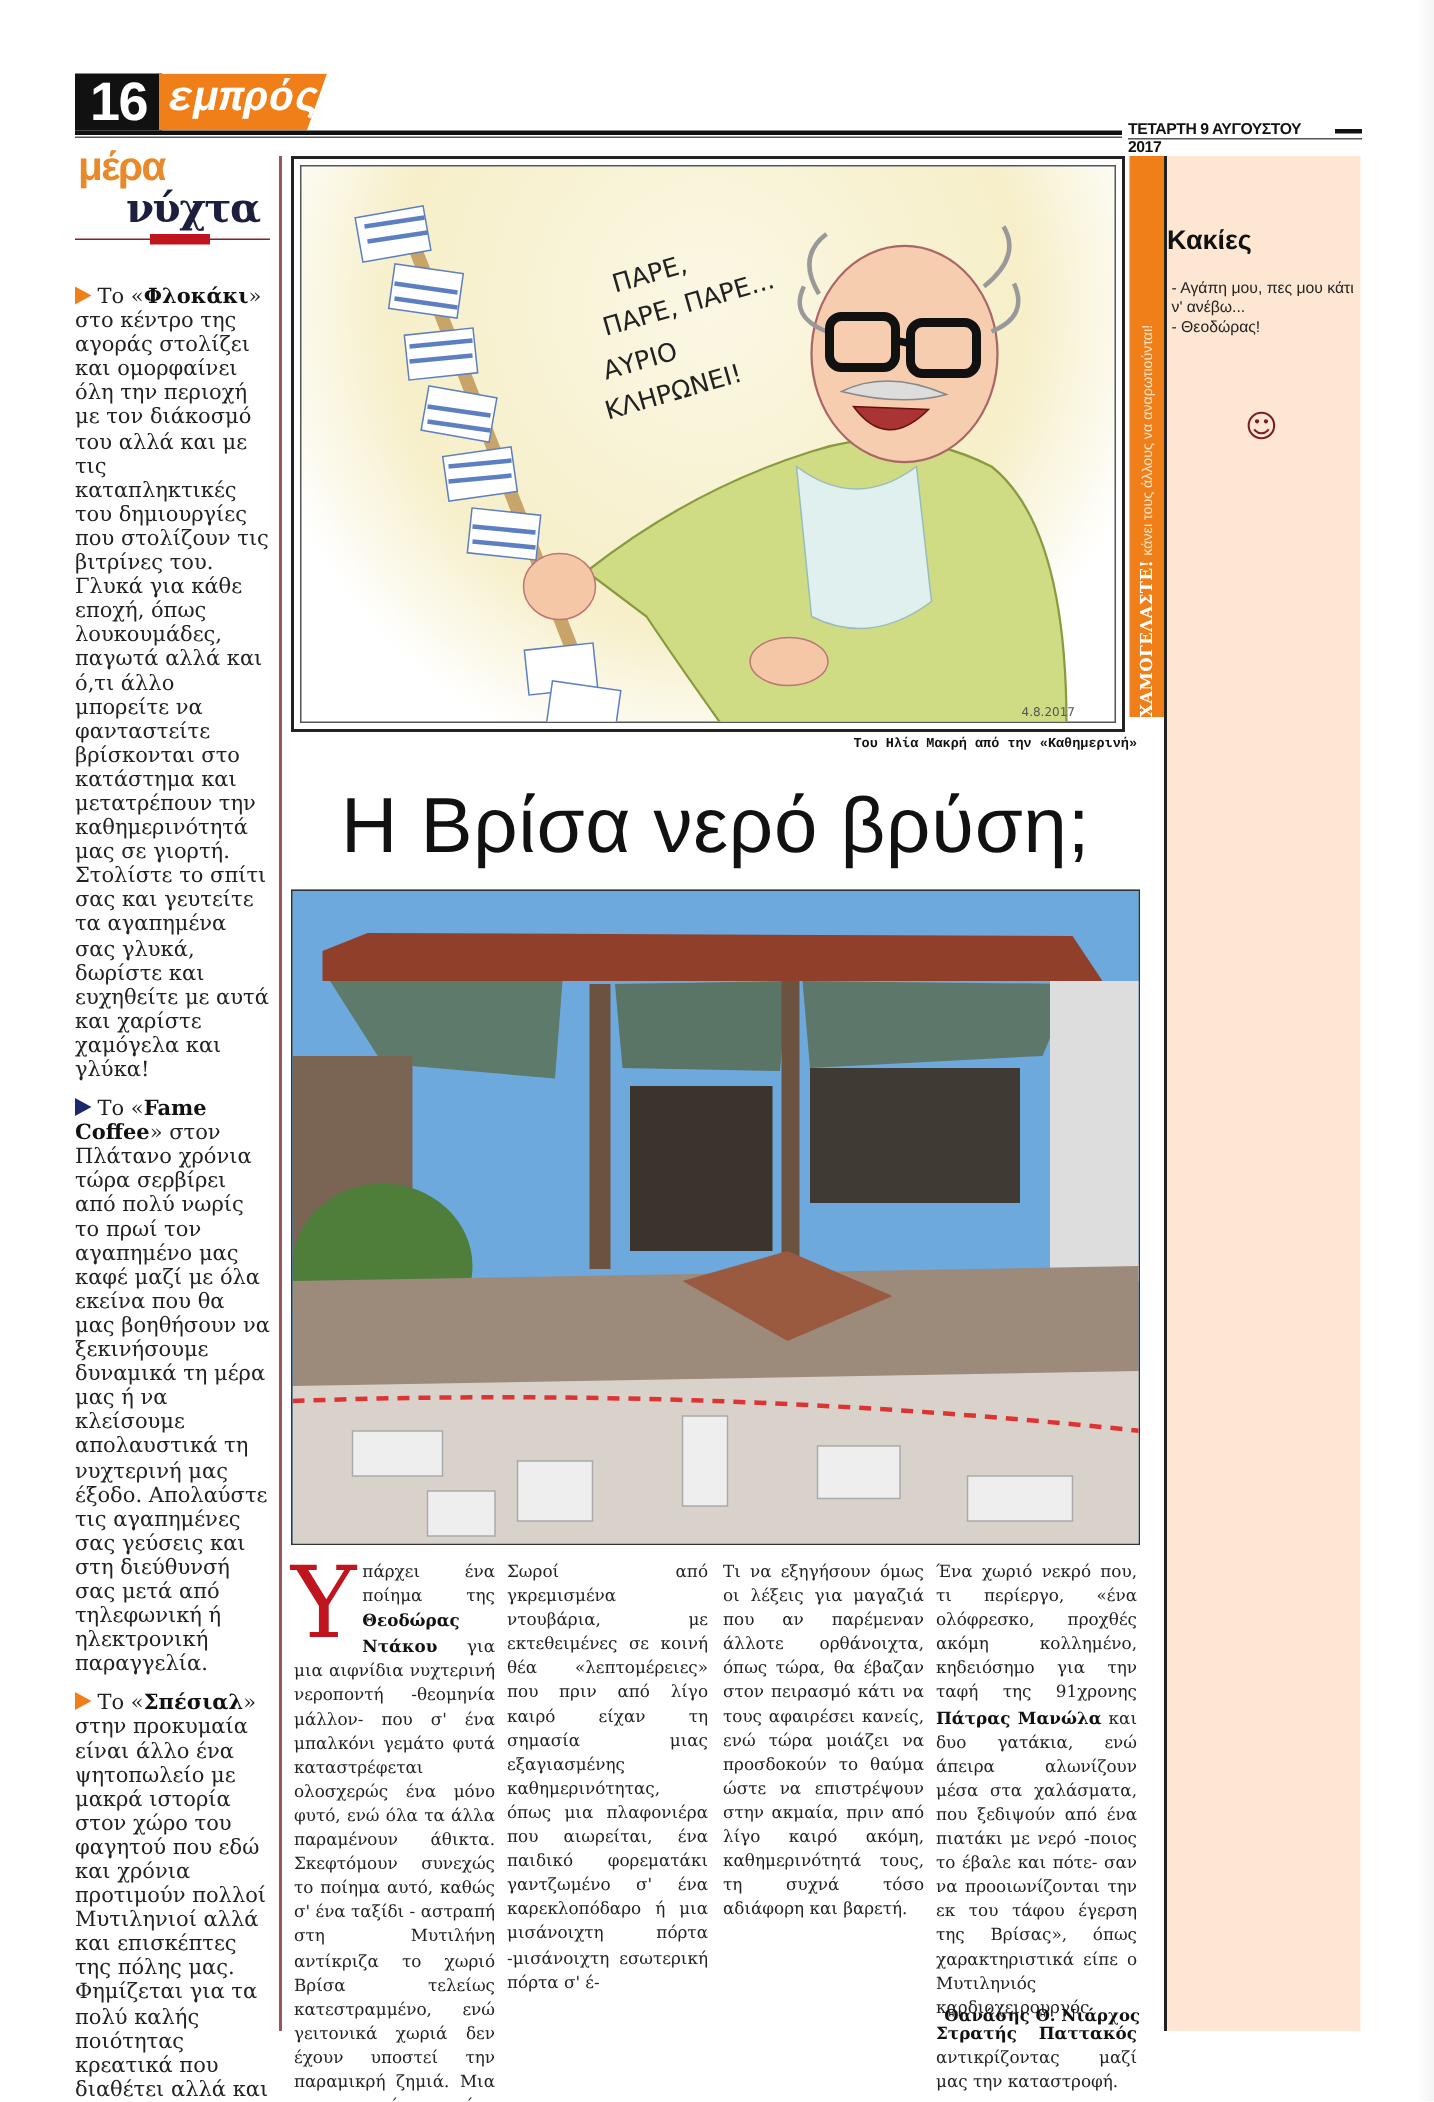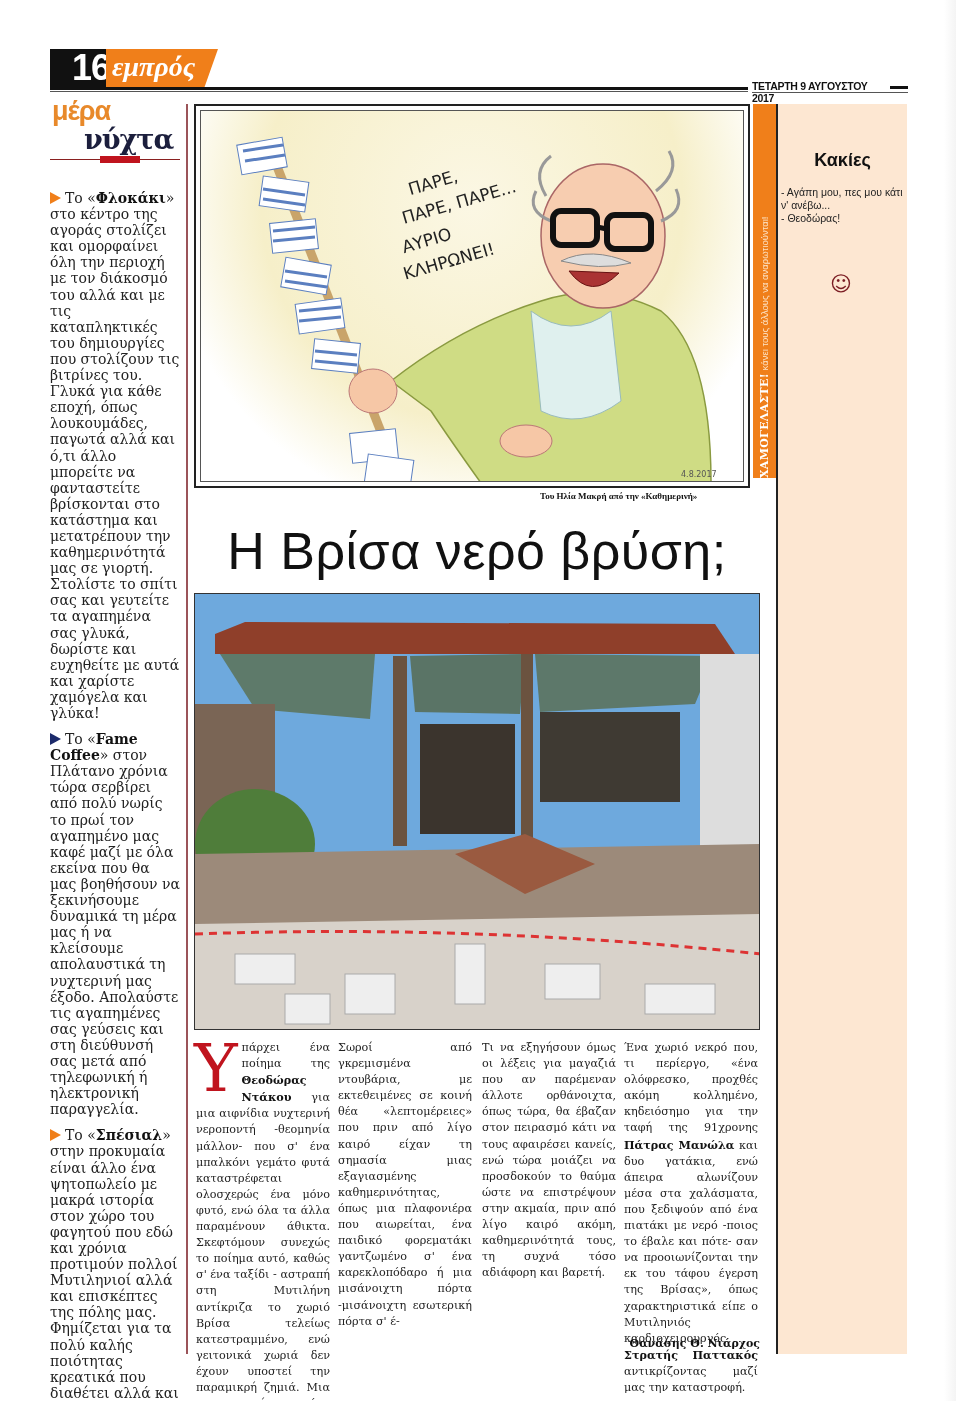--- a/index.html
+++ b/index.html
@@ -1,21 +1,21 @@
 <!DOCTYPE html>
 <html><head>
 <meta charset="utf-8">
 <style>
   html, body { margin:0; padding:0; background:#fff; }
   body { width:956px; height:1401px; position:relative; overflow:hidden; font-family:"DejaVu Serif", serif; color:#1a1a1a; }
   .abs { position:absolute; }
 
   
-  .pagebox { left:50px; top:49px; width:58px; height:38px; background:#111; color:#fff; font-family:"Liberation Sans", sans-serif; font-weight:bold; font-size:36px; line-height:38px; text-align:center; letter-spacing:-1px;padding-left:12px; }
-  .brand { left:106px; top:49px; width:112px; height:38px; background:#f07f1a; clip-path:polygon(0 0,100% 0,88% 100%,0 100%); color:#fff; font-family:Liberation Serif, serif; font-style:italic; font-weight:bold; font-size:28px; line-height:36px; padding-left:6px; box-sizing:border-box; }
+  .pagebox { left:50px; top:49px; width:58px; height:38px; background:#111; color:#fff; font-family:"Liberation Sans", sans-serif; font-weight:bold; font-size:36px; line-height:38px; text-align:center; letter-spacing:-1px; }
+  .brand { left:106px; top:49px; width:112px; height:38px; background:#f07f1a; clip-path:polygon(0 0,100% 0,88% 100%,0 100%); color:#fff; font-family:Liberation Mono, monospace; font-style:italic; font-weight:bold; font-size:28px; line-height:36px; padding-left:6px; box-sizing:border-box; }
   .rule-top { left:50px; top:87px; width:698px; height:3px; background:#111; }
   .rule-top2 { left:50px; top:91px; width:698px; height:1px; background:#555; }
   .date { left:752px; top:80px; width:122px; font-family:"Liberation Sans", sans-serif; font-weight:bold; font-size:10.5px; letter-spacing:-0.3px; color:#111; }
   .rule-right { left:890px; top:86px; width:18px; height:3px; background:#111; }
   .rule-date { left:752px; top:92px; width:156px; height:1px; background:#555; }
 
   
   .mera { left:52px; top:96px; font-family:Liberation Sans, sans-serif; font-weight:bold; font-size:27px; color:#e8892a; letter-spacing:-1px; }
   .nyxta { left:84px; top:124px; font-family:"DejaVu Serif", serif; font-weight:bold; font-size:27px; color:#1c1f3d; letter-spacing:-1px; }
   .logo-line { left:50px; top:159px; width:130px; height:1px; background:#8a2020; }
@@ -26,21 +26,21 @@
   
   .left-col { left:50px; top:190px; width:130px; font-size:14px; line-height:16.1px; color:#222; }
   .left-col p { margin:0 0 10px 0; }
   .tri { display:inline-block; width:0; height:0; border-top:6px solid transparent; border-bottom:6px solid transparent; border-left:11px solid #f07f1a; margin-right:4px; vertical-align:-1px; }
   .tri.blue { border-left-color:#1c2a6b; }
   .left-col b { font-weight:bold; color:#111; }
 
   
   .cartoon-frame { left:194px; top:104px; width:556px; height:384px; border:2px solid #222; box-sizing:border-box; background:#fff; }
   .cartoon-inner { left:200px; top:110px; width:544px; height:372px; border:1px solid #555; box-sizing:border-box; background:radial-gradient(ellipse at 50% 25%, #fbf7e4 0%, #f6efc9 55%, #fff 80%); overflow:hidden; }
-  .caption { left:540px; top:491px; width:218px; text-align:left; font-family:Liberation Serif, serif; font-weight:bold; font-size:9px; color:#111; }
+  .caption { left:540px; top:491px; width:218px; text-align:right; font-family:Liberation Mono, monospace; font-weight:bold; font-size:9px; color:#111; }
 
   
   .headline { left:194px; top:516px; width:566px; text-align:center; font-family:"Liberation Sans", sans-serif; font-size:52px; line-height:70px; color:#111; letter-spacing:0.5px; }
 
   
   .photo { left:194px; top:593px; width:566px; height:437px; border:1px solid #333; box-sizing:border-box; overflow:hidden; background:#6aa6db; }
 
   
   .art-col { top:1040px; width:134px; font-size:11.2px; line-height:16.1px; text-align:justify; color:#222; }
   .art-col p { margin:0; }
@@ -48,21 +48,21 @@
   .dropcap { float:left; font-family:"DejaVu Serif", serif; font-size:66px; line-height:58px; color:#c0141e; margin:0 4px 0 -2px; }
   .byline { left:600px; top:1337px; width:160px; text-align:right; font-weight:bold; font-size:11px; color:#111; }
 
   
   .side-orange { left:753px; top:104px; width:23px; height:374px; background:#f07f1a; }
   .side-black { left:776px; top:104px; width:2px; height:1250px; background:#222; }
   .side-vertical { left:753px; top:478px; width:374px; height:23px; transform-origin:0 0; transform:rotate(-90deg); font-family:"Liberation Sans", sans-serif; font-size:9.5px; line-height:23px; color:#fff; white-space:nowrap; }
   .side-vertical .strong { font-family:"DejaVu Serif", serif; font-weight:bold; font-size:11px; letter-spacing:0.3px; }
   .side-vertical .soft { color:#fde3c6; }
   .side-box { left:778px; top:104px; width:129px; height:1250px; background:#fde7d2; }
-  .side-title { left:778px; top:150px; width:129px; text-align:center; font-family:"Liberation Sans", sans-serif; font-weight:bold; font-size:18px; color:#111; }
+  .side-title { left:778px; top:150px; width:129px; font-family:"Liberation Sans", sans-serif; font-weight:bold; font-size:18px; color:#111; }
   .side-joke { left:781px; top:186px; width:124px; font-family:"Liberation Sans", sans-serif; font-size:10.5px; line-height:13px; color:#222; }
   .smiley { left:830px; top:273px; width:22px; height:22px; font-size:21px; line-height:22px; text-align:center; color:#7a1b22; font-family:"DejaVu Sans", sans-serif; }
 
   .right-edge { left:944px; top:0; width:12px; height:1401px; background:linear-gradient(to right, #fff, #f4f4f4); }
 </style>
 </head>
 <body>
 
 <div class="abs pagebox">16</div>
 <div class="abs brand">εμπρός</div>

